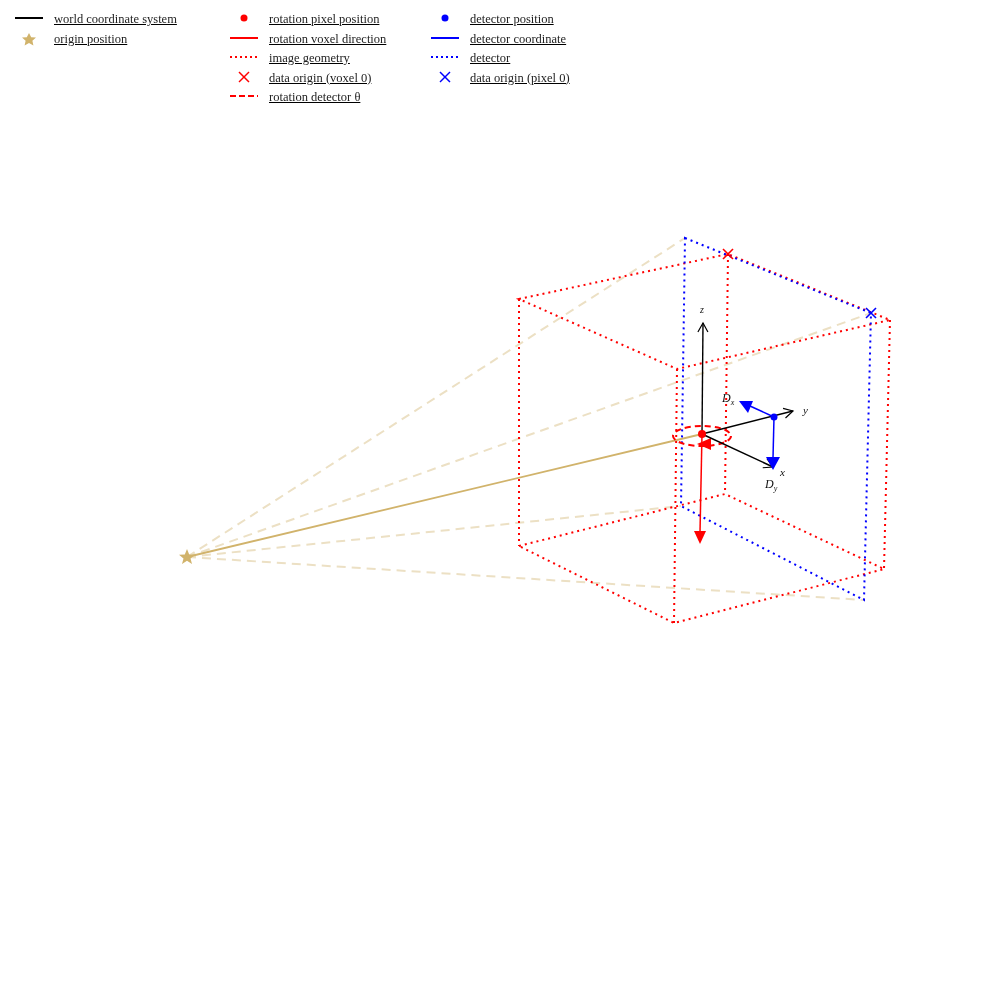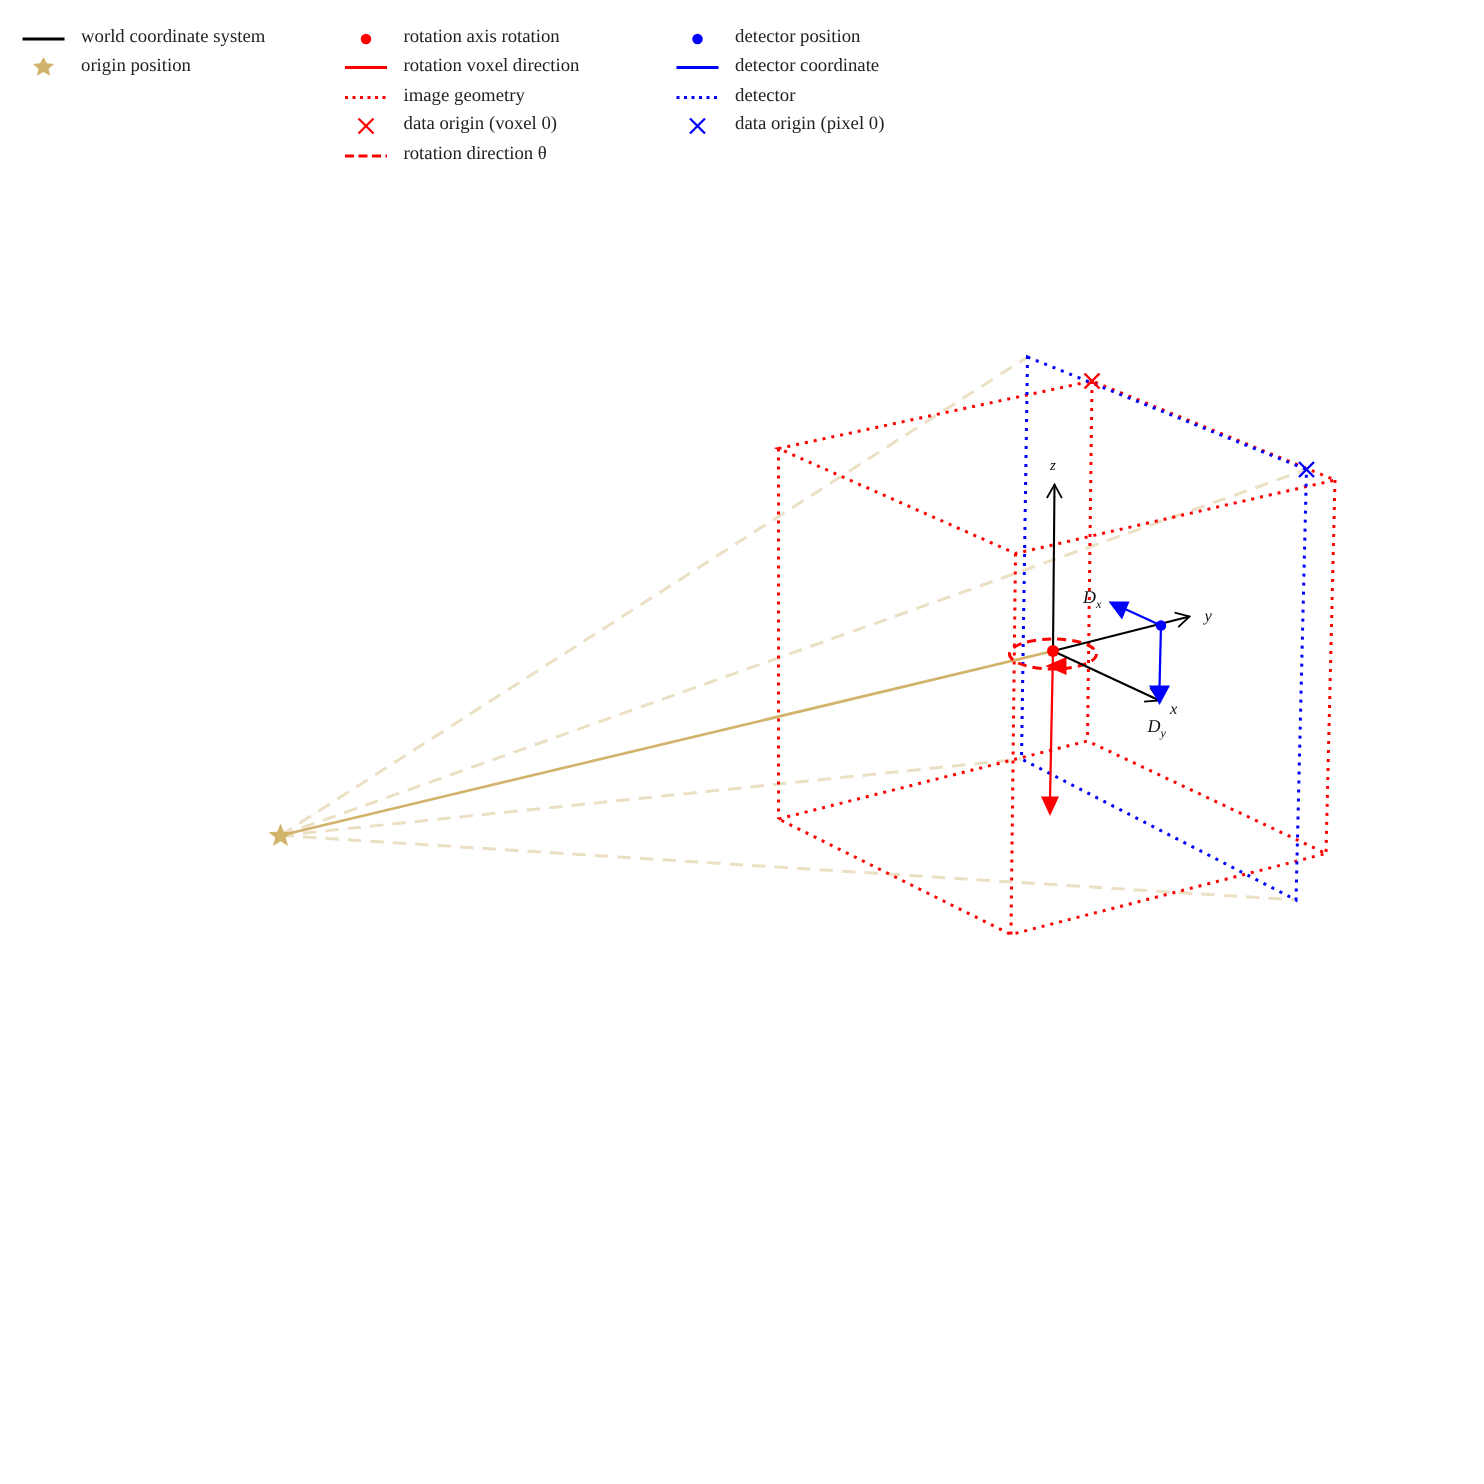--- a/index.html
+++ b/index.html
@@ -1,20 +1,20 @@
 <!DOCTYPE html>
 <html><head>
 <meta charset="utf-8">
 <style>
   html, body { margin: 0; padding: 0; background: #ffffff; }
   body { width: 989px; height: 989px; position: relative; overflow: hidden;
          font-family: "DejaVu Serif", "Liberation Serif", serif; }
   .legend { position: absolute; top: 8px; left: 0; width: 989px; height: 110px; }
   .legend-col { position: absolute; top: 4px; }
-  .legend-item { position: relative; height: 19.5px; display: flex; align-items: flex-end; }
+  .legend-item { position: relative; height: 19.5px; display: flex; align-items: flex-start; text-decoration: underline; }
   .legend-item svg { flex: 0 0 auto; }
   .legend-label { font-family: "Liberation Serif", "DejaVu Serif", serif; font-size: 12.5px;
                   color: #222; margin-left: 10px; white-space: nowrap; }
   #diagram { position: absolute; left: 0; top: 0; }
   .axis-label { font-family: "Liberation Serif", "DejaVu Serif", serif; font-style: italic; fill: #111; }
 </style>
 </head>
 <body>
 
 <svg id="diagram" width="989" height="989" viewBox="0 0 989 989" xmlns="http://www.w3.org/2000/svg">
@@ -96,21 +96,21 @@
         </svg>
       <span class="legend-label">origin position</span>
     </div>
   </div>
 
   <div class="legend-col" style="left:229px;">
     <div class="legend-item">
       <svg width="30" height="12">
           <circle cx="15" cy="6" r="3.5" fill="#ff0000"></circle>
         </svg>
-      <span class="legend-label">rotation axis rotation</span>
+      <span class="legend-label">rotation pixel position</span>
     </div>
     <div class="legend-item">
       <svg width="30" height="12">
           <line x1="1" y1="6" x2="29" y2="6" stroke="#ff0000" stroke-width="2"></line>
         </svg>
       <span class="legend-label">rotation voxel direction</span>
     </div>
     <div class="legend-item">
       <svg width="30" height="12">
           <line x1="1" y1="6" x2="29" y2="6" stroke="#ff0000" stroke-width="2" stroke-dasharray="2,3"></line>
@@ -123,25 +123,25 @@
             <line x1="10" y1="1" x2="20" y2="11"></line>
             <line x1="20" y1="1" x2="10" y2="11"></line>
           </g>
         </svg>
       <span class="legend-label">data origin (voxel 0)</span>
     </div>
     <div class="legend-item">
       <svg width="30" height="12">
           <line x1="1" y1="6" x2="29" y2="6" stroke="#ff0000" stroke-width="2" stroke-dasharray="6,3"></line>
         </svg>
-      <span class="legend-label">rotation direction θ</span>
+      <span class="legend-label">rotation detector θ</span>
     </div>
   </div>
 
-  <div class="legend-col" style="left:450px;">
+  <div class="legend-col" style="left:430px;">
     <div class="legend-item">
       <svg width="30" height="12">
           <circle cx="15" cy="6" r="3.5" fill="#0000ff"></circle>
         </svg>
       <span class="legend-label">detector position</span>
     </div>
     <div class="legend-item">
       <svg width="30" height="12">
           <line x1="1" y1="6" x2="29" y2="6" stroke="#0000ff" stroke-width="2"></line>
         </svg>

